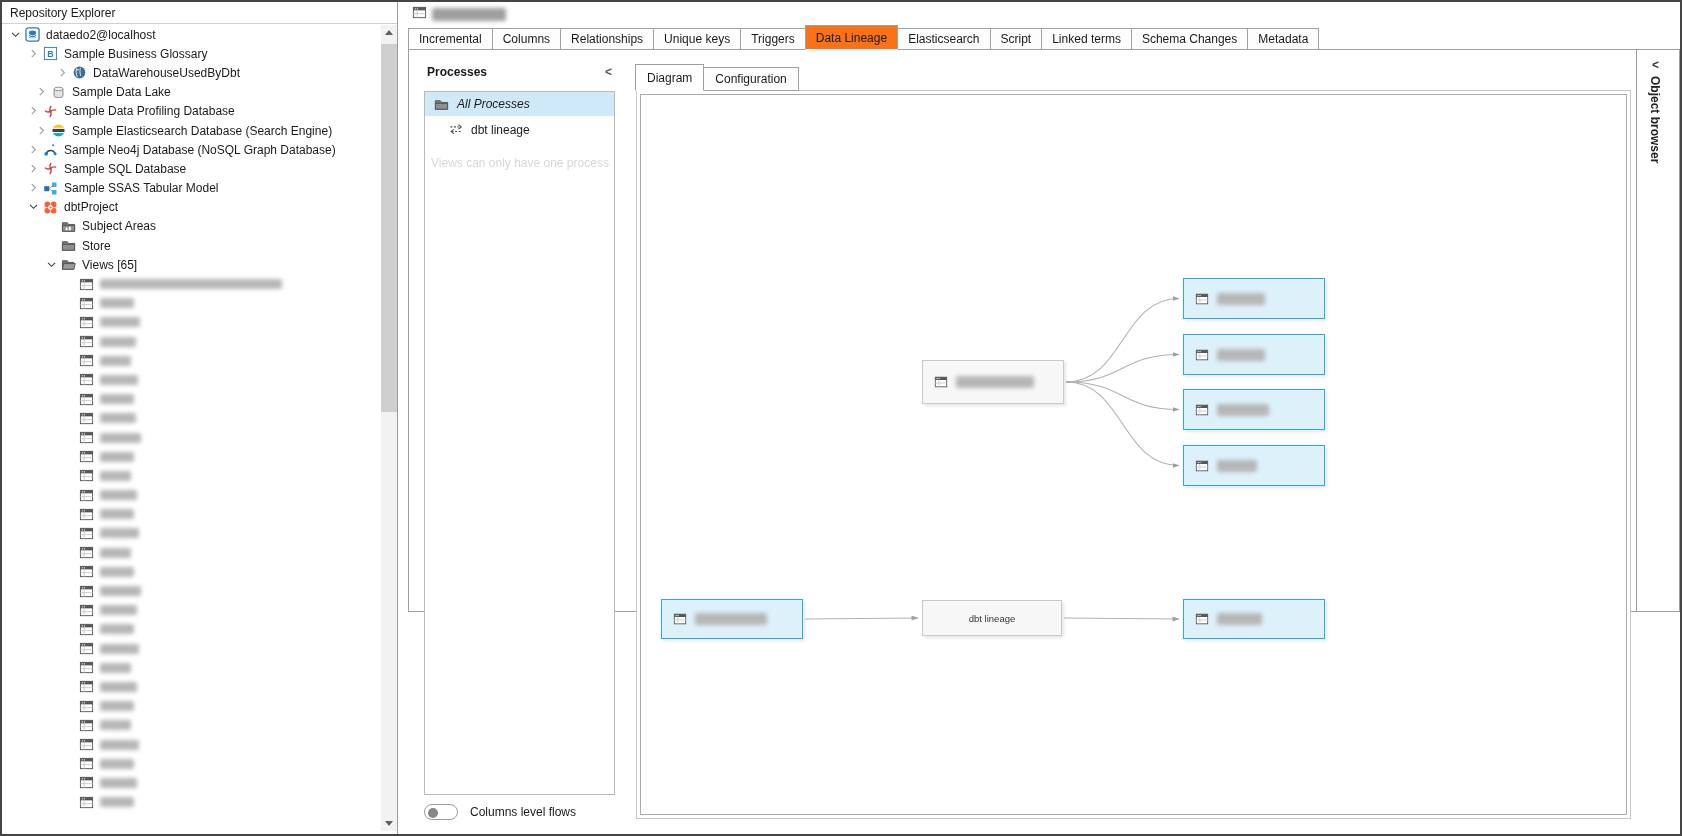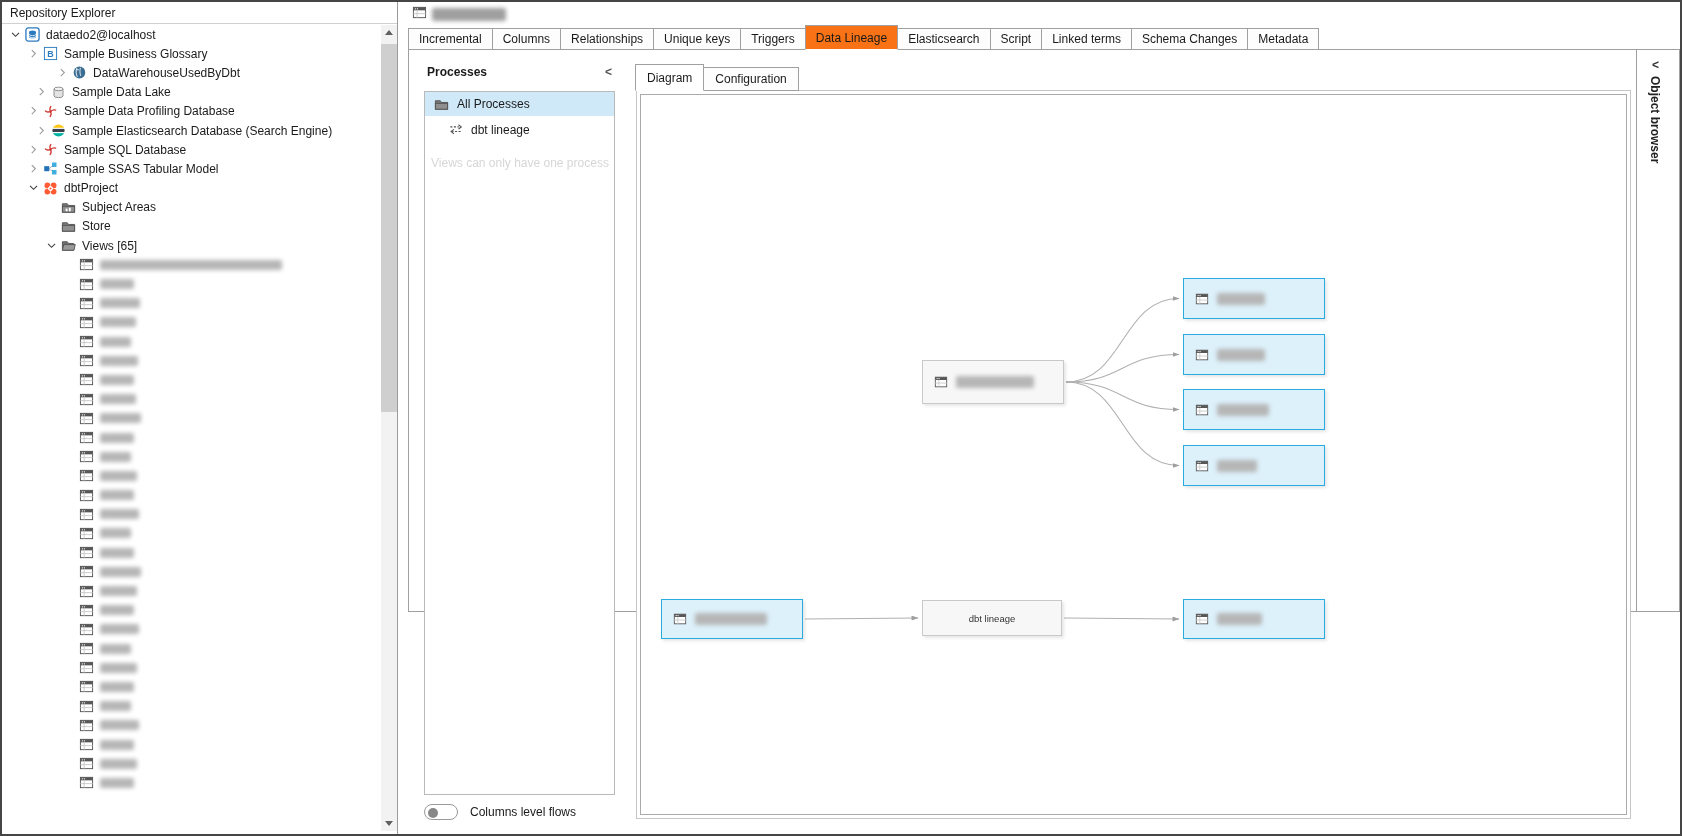--- a/index.html
+++ b/index.html
@@ -30,21 +30,21 @@
   #doc-head .blurbar { margin-left:5px; }
   #tabs { position:absolute; left:406px; top:25px; height:23px; display:flex; align-items:flex-end; z-index:6; }
   .tab { height:22px; line-height:21px; padding:0 10px; background:#fdfdfd; border:1px solid #a0a0a0; margin-right:-1px; cursor:default; position:relative; }
   .tab.sel { height:25px; line-height:24px; background:#f97316; border-bottom:1px solid #fff; z-index:7; }
   #tabpage { position:absolute; left:406px; top:47px; width:1272px; height:563px; border:1px solid #a0a0a0; background:#fff; }
   
   #proc-title { position:absolute; left:18px; top:15px; font-weight:bold; }
   #proc-collapse { position:absolute; left:196px; top:15px; color:#555; font-weight:bold; cursor:default; }
   #proc-box { position:absolute; left:15px; top:41px; width:191px; height:704px; border:1px solid #b9b9b9; background:#fff; overflow:hidden; }
   .prow { display:flex; align-items:center; height:24px; }
-  .prow.sel { background:#cfe9f8; }
+  .prow.sel { background:#cfe9f8;font-style:italic; }
   .prow .picon { width:17px; margin-right:7px; display:flex; justify-content:center; }
   .prow.child { padding-left:22px; height:27px; }
   #proc-hint { position:absolute; left:6px; top:64px; color:#d6d6d6; font-size:12px; white-space:nowrap; }
   
   #toggle-wrap { position:absolute; left:15px; top:754px; display:flex; align-items:center; }
   #toggle { width:34px; height:16px; border:1px solid #9a9a9a; border-radius:9px; background:#fff; position:relative; }
   #toggle .knob { position:absolute; left:3px; top:2.5px; width:10px; height:10px; border-radius:50%; background:#878787; }
   #toggle-label { margin-left:12px; }
   
   #subtabs { position:absolute; left:226px; top:14px; height:27px; display:flex; align-items:flex-end; z-index:4; }
@@ -176,20 +176,36 @@
           <span class="tlabel">Sample Elasticsearch Database (Search Engine)</span>
         </div>
         <div class="trow" style="padding-left: 24px;">
           <span class="chev">
             <svg width="14" height="14" viewBox="0 0 16 16">
               <polyline points="5.5,3.5 9.5,7.5 5.5,11.5" stroke="#9a9a9a" stroke-width="1.3" fill="none"></polyline>
             </svg>
           </span>
           <span class="ticon">
             <svg width="15" height="15" viewBox="0 0 16 16">
+              <path d="M3.4 12.6 A5 5 0 0 1 12.8 12.2" stroke="#41415a" stroke-width="1.6" fill="none"></path>
+              <circle cx="3.4" cy="12.6" r="2" fill="#0c87c6"></circle>
+              <circle cx="12.9" cy="12.4" r="1.6" fill="#0c87c6"></circle>
+              <circle cx="10.8" cy="3.4" r="1.1" fill="#0c87c6"></circle>
+            </svg>
+          </span>
+          <span class="tlabel">Sample Neo4j Database (NoSQL Graph Database)</span>
+        </div>
+        <div class="trow" style="padding-left: 24px;">
+          <span class="chev">
+            <svg width="14" height="14" viewBox="0 0 16 16">
+              <polyline points="5.5,3.5 9.5,7.5 5.5,11.5" stroke="#9a9a9a" stroke-width="1.3" fill="none"></polyline>
+            </svg>
+          </span>
+          <span class="ticon">
+            <svg width="15" height="15" viewBox="0 0 16 16">
               <g stroke="#cf3a36" stroke-width="1.4" fill="none" stroke-linecap="round">
                 <path d="M8 8 C9.5 6.5 11.5 6 13.5 6.5"></path>
                 <path d="M8 8 C9 9.8 8.8 11.8 7.6 13.4"></path>
                 <path d="M8 8 C6.2 8.8 4.2 8.6 2.6 7.4"></path>
                 <path d="M8 8 C7 6.2 7.2 4.2 8.4 2.6"></path>
               </g>
               <circle cx="8" cy="8" r="1.2" fill="#cf3a36"></circle>
             </svg>
           </span>
           <span class="tlabel">Sample SQL Database</span>

